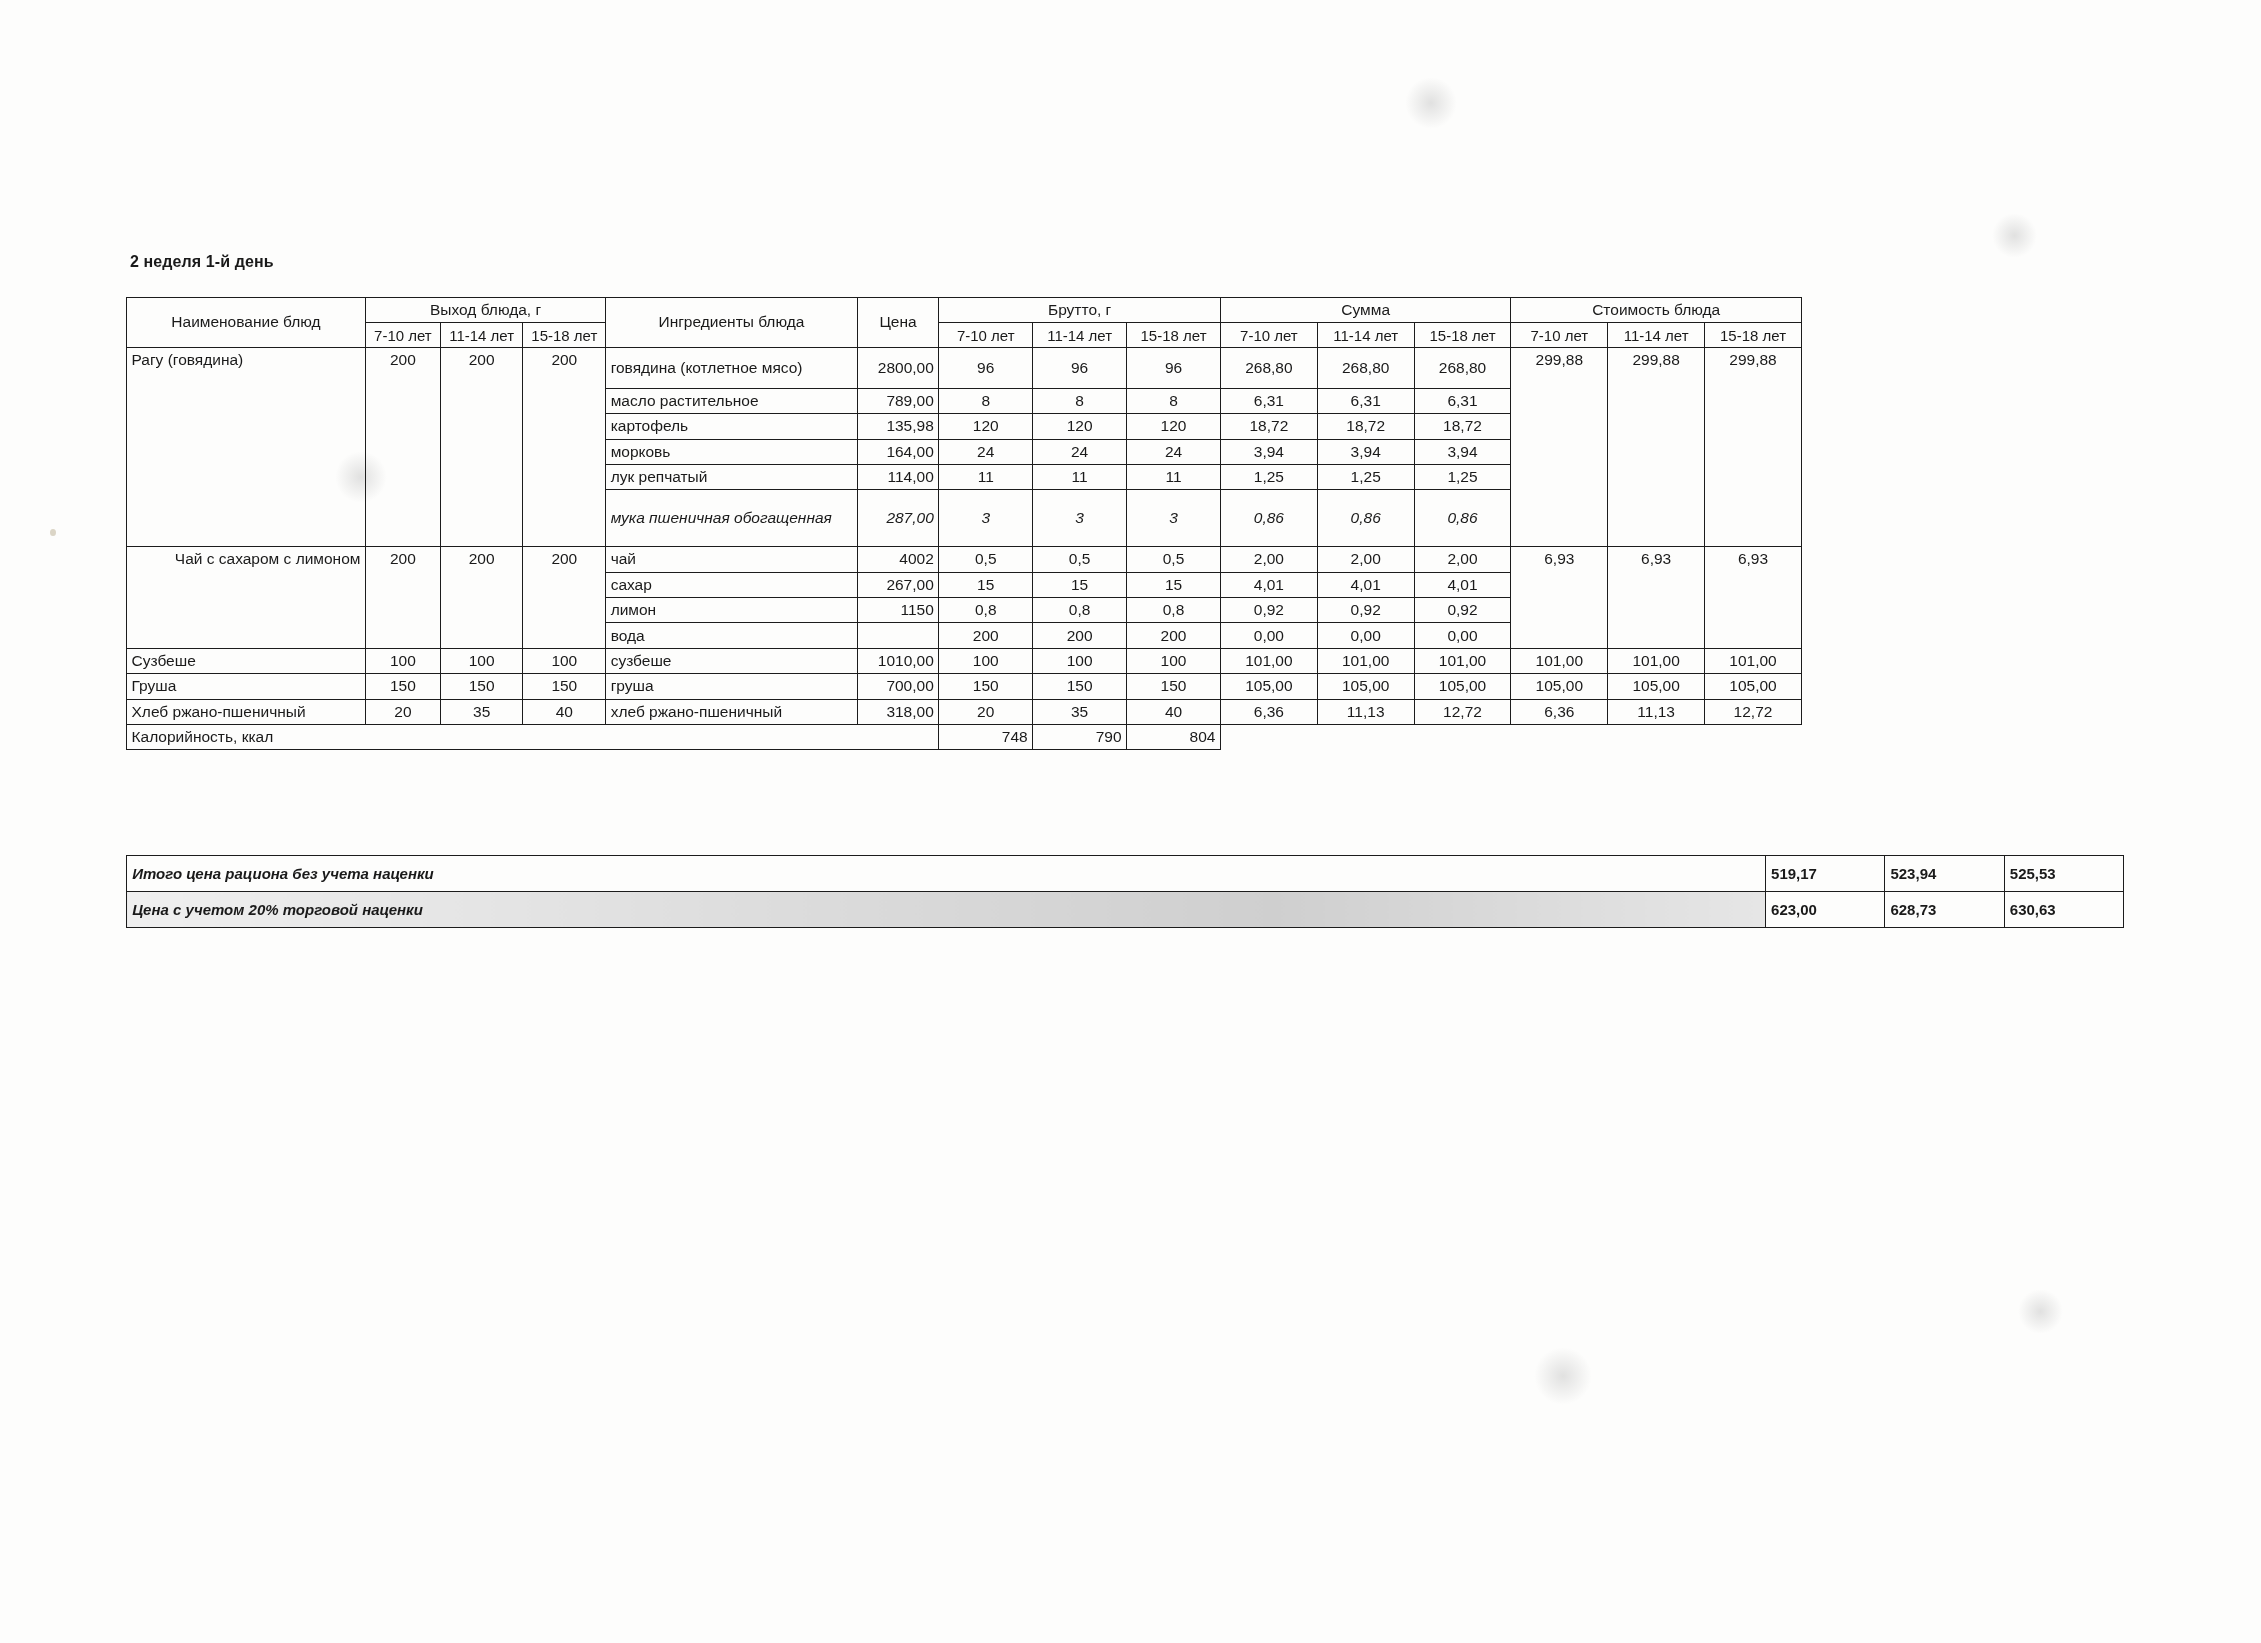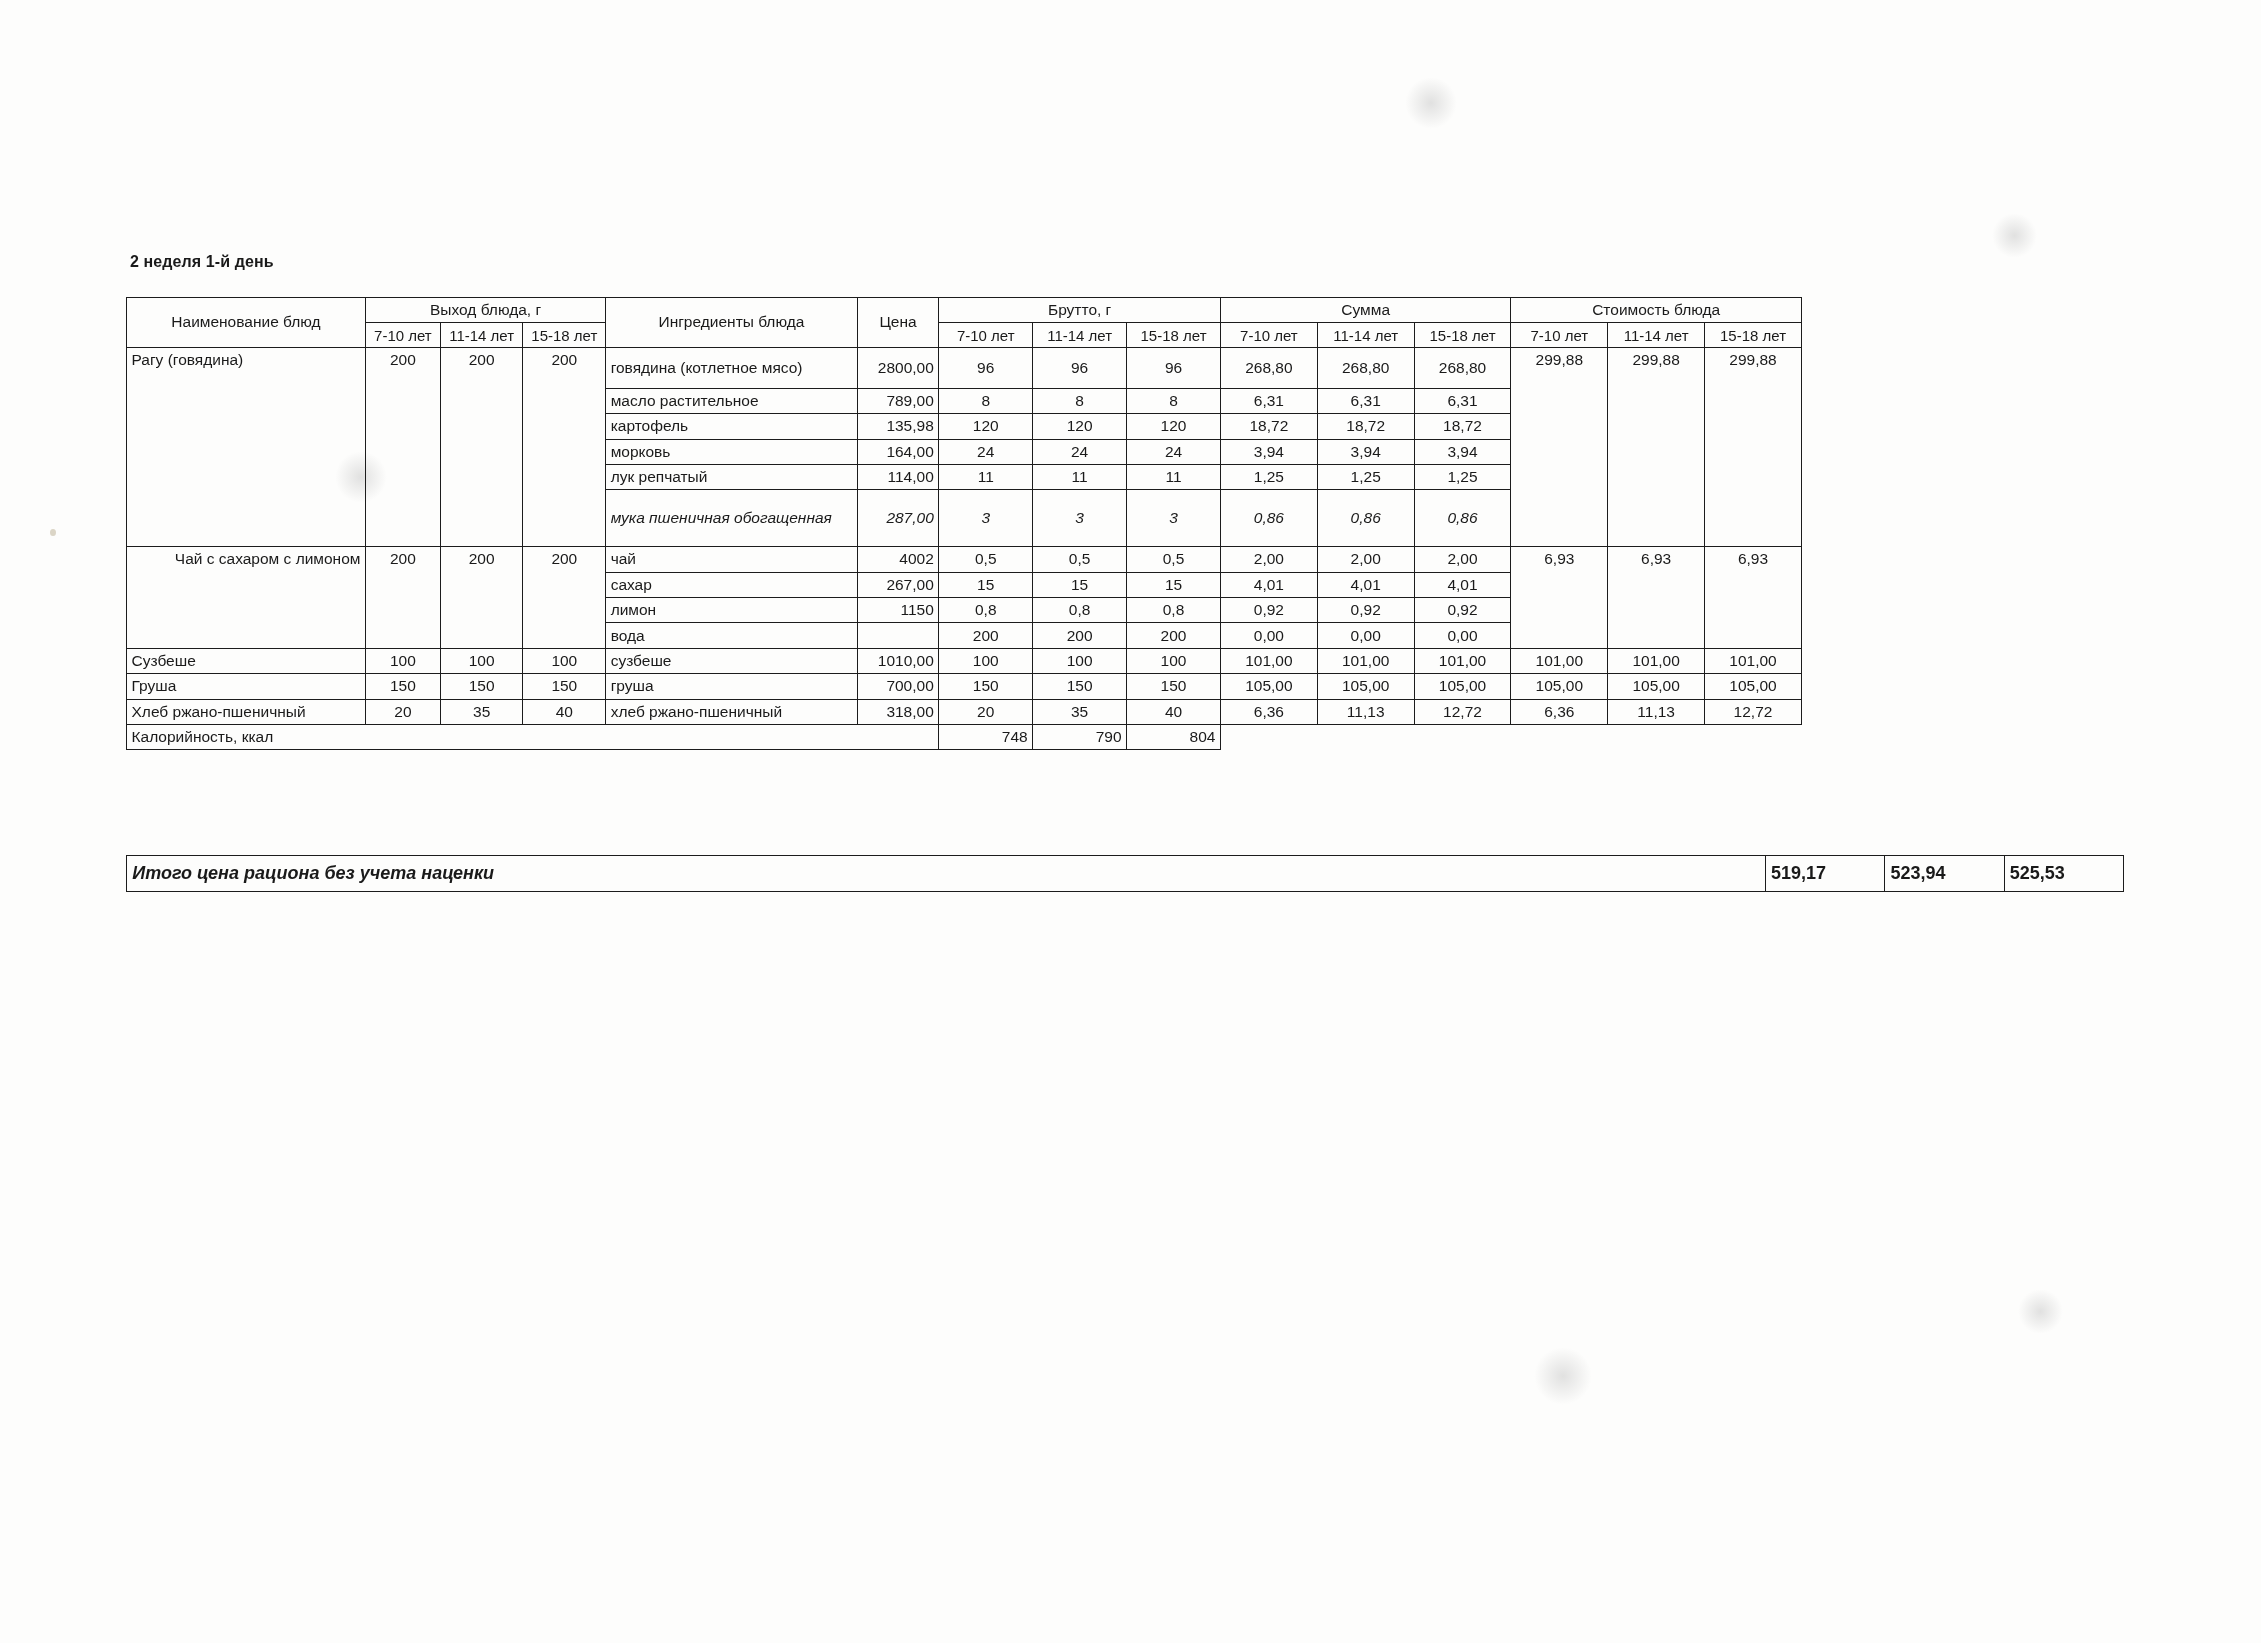--- a/index.html
+++ b/index.html
@@ -67,21 +67,21 @@
     text-align: right;
     padding-right: 9px;
     font-weight: bold;
   }
   table.totals {
     position: absolute;
     left: 126px;
     top: 855px;
     width: 1998px;
     border-collapse: collapse;
-    font-size: 18px;
+    font-size: 15px;
   }
   table.totals td {
     border: 1px solid #1c1c1c;
     padding: 3.9px 5.2px;
   }
   .tot-label {
     text-align: left;
     font-style: italic;
     font-weight: bold;
     padding-left: 7.7px;
@@ -360,17 +360,23 @@
   </table>
 
   <table class="totals">
     <tbody>
       <tr style="height:36px;">
         <td class="tot-label">Итого цена рациона без учета наценки</td>
         <td class="tot-val">519,17</td>
         <td class="tot-val">523,94</td>
         <td class="tot-val">525,53</td>
       </tr>
+      <tr style="height:36px;">
+        <td class="tot-label shade">Цена с учетом 20% торговой наценки</td>
+        <td class="tot-val">623,00</td>
+        <td class="tot-val">628,73</td>
+        <td class="tot-val">630,63</td>
+      </tr>
     </tbody>
   </table>
 
 </div>
 
 
 </body></html>

